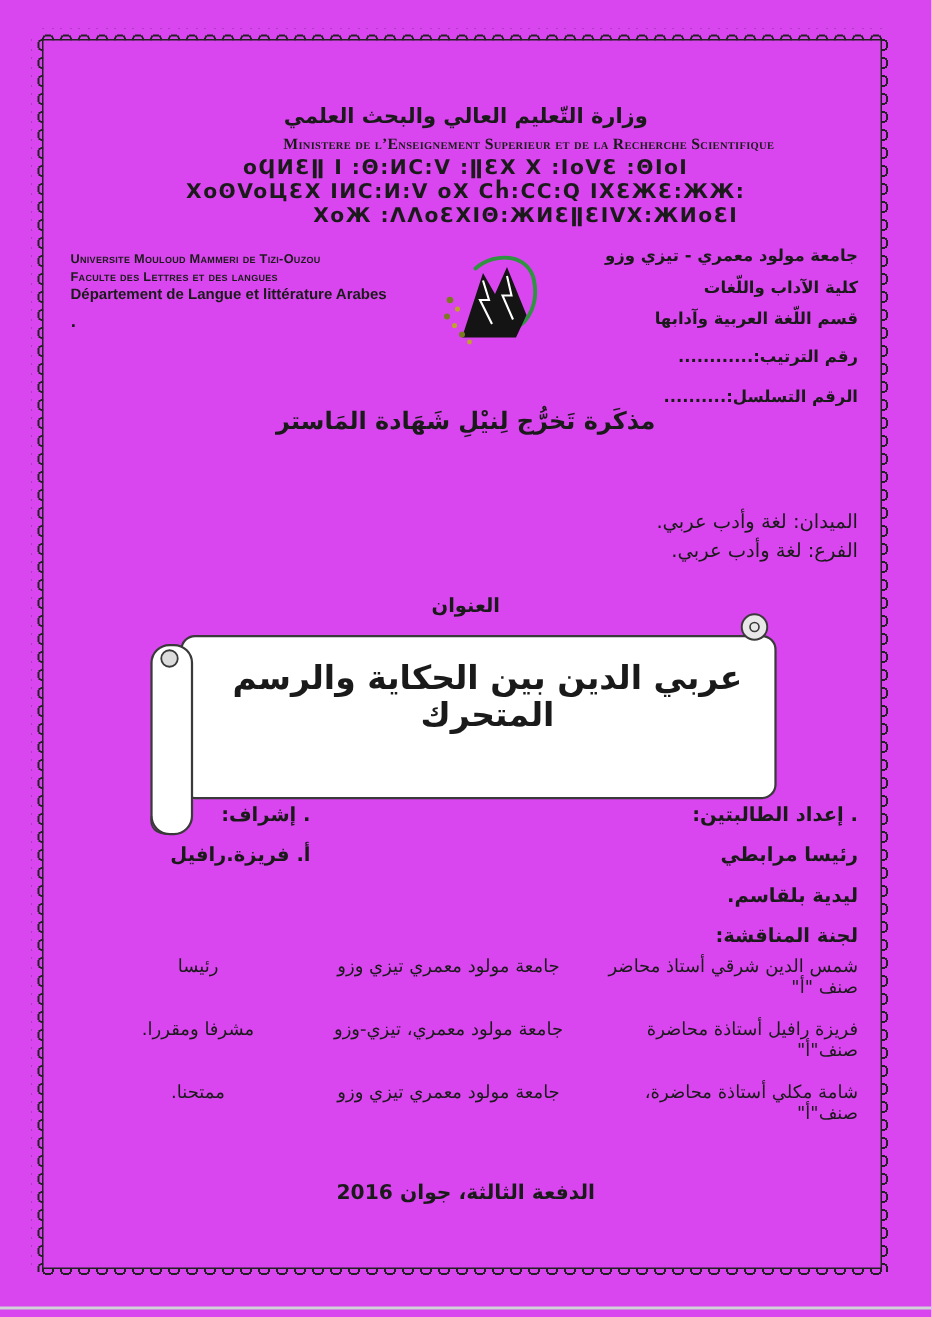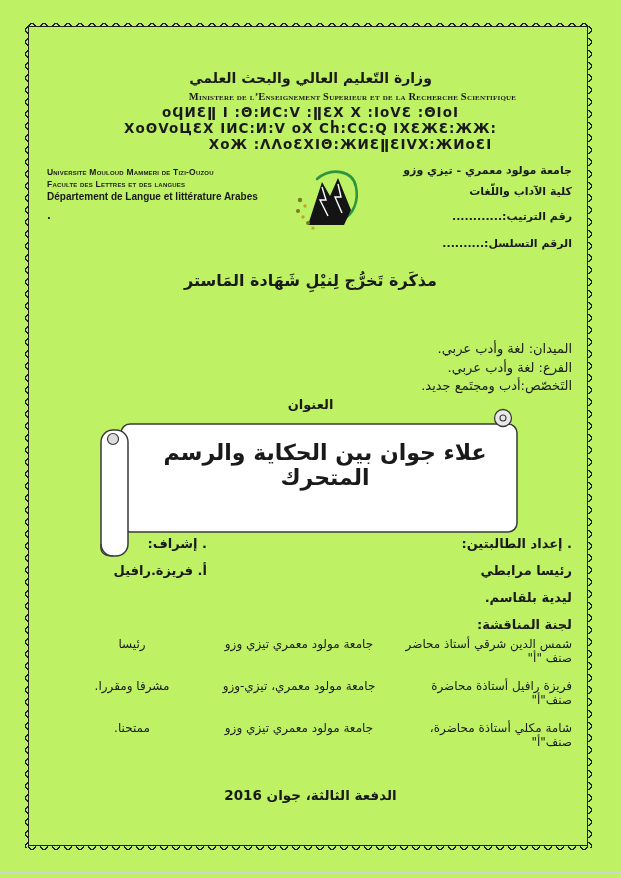--- a/index.html
+++ b/index.html
@@ -1,17 +1,17 @@
 <!DOCTYPE html>
 <html lang="ar"><head>
 <meta charset="utf-8">
 <style>
   html,body{margin:0;padding:0;background:#ffffff;}
   body{font-family:"DejaVu Sans",sans-serif;color:#1a1a1a;}
-  .page{position:relative;width:621px;height:878px;background:#bef264;overflow:hidden;}
+  .page{position:relative;width:621px;height:878px;background:#d946ef;overflow:hidden;}
   .abs{position:absolute;}
   .center{text-align:center;}
   
   .frame{position:absolute;left:28px;top:26px;width:558px;height:818px;border:1.5px solid #222;}
   .scallop{position:absolute;}
   .sc-top{left:-3px;right:-3px;top:-8.5px;height:8px;
     background-image:radial-gradient(circle at 50% 100%,transparent 2.9px,#222 2.9px 4.3px,transparent 4.3px);
     background-size:12px 8px;background-repeat:repeat-x;}
   .sc-bottom{left:-3px;right:-3px;bottom:-8.5px;height:8px;
     background-image:radial-gradient(circle at 50% 0%,transparent 2.9px,#222 2.9px 4.3px,transparent 4.3px);
@@ -89,44 +89,44 @@
       <circle cx="11" cy="44" r="2.0" fill="#7b7b22"></circle>
       <circle cx="16" cy="50" r="1.7" fill="#bfa32b"></circle>
       <circle cx="21" cy="56" r="2.0" fill="#7b7b22"></circle>
       <circle cx="26" cy="61" r="1.6" fill="#bfa32b"></circle>
     </svg>
   </div>
 
   <div class="abs ar uni-right">
     <div>جامعة مولود معمري - تيزي وزو</div>
     <div>كلية الآداب واللّغات</div>
+    <div>قسم اللّغة العربية وآدابها</div>
     <div class="numline">رقم الترتيب:............</div>
     <div class="numline">الرقم التسلسل:..........</div>
   </div>
 
   <div class="abs center ar degree">مذكَرة تَخرُّج لِنيْلِ شَهَادة المَاستر</div>
 
   <div class="abs ar fields">
     <div>الميدان: لغة وأدب عربي.</div>
     <div>الفرع: لغة وأدب عربي.</div>
-    <div>التَخصّص:أدب ومجتَمع جديد.</div>
   </div>
 
   <div class="abs center ar title-label">العنوان</div>
 
   <div class="abs scroll-wrap">
     <svg width="434" height="158" viewBox="0 0 434 158">
       <rect x="28" y="20" width="396" height="108" rx="9" fill="#ffffff" stroke="#3a3a3a" stroke-width="1.5"></rect>
       <circle cx="410" cy="14" r="8.5" fill="#e8e8e8" stroke="#3a3a3a" stroke-width="1.3"></circle>
       <circle cx="410" cy="14" r="3" fill="none" stroke="#3a3a3a" stroke-width="1.1"></circle>
       <rect x="8" y="26" width="27" height="126" rx="12" fill="#ffffff" stroke="#3a3a3a" stroke-width="1.5"></rect>
       <circle cx="20" cy="35" r="5.5" fill="#dcdcdc" stroke="#3a3a3a" stroke-width="1.2"></circle>
       <path d="M8 140 Q 6 152 20 152" fill="none" stroke="#3a3a3a" stroke-width="1.2"></path>
     </svg>
-    <div class="thesis-title">علاء جوان بين الحكاية والرسم المتحرك</div>
+    <div class="thesis-title">عربي الدين بين الحكاية والرسم المتحرك</div>
   </div>
 
   <div class="abs ar authors">
     <div>. إعداد الطالبتين:</div>
     <div>رئيسا مرابطي</div>
     <div>ليدية بلقاسم.</div>
     <div>لجنة المناقشة:</div>
   </div>
 
   <div class="abs supervision">

